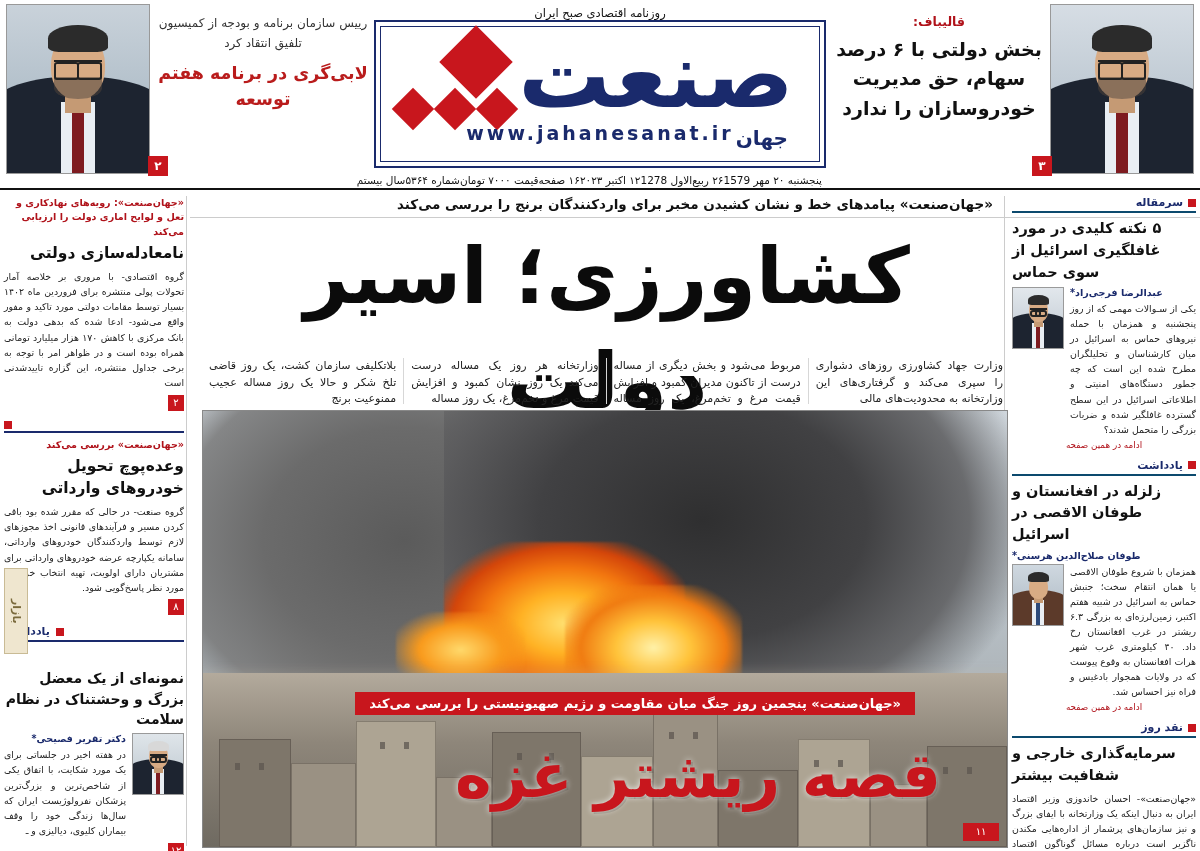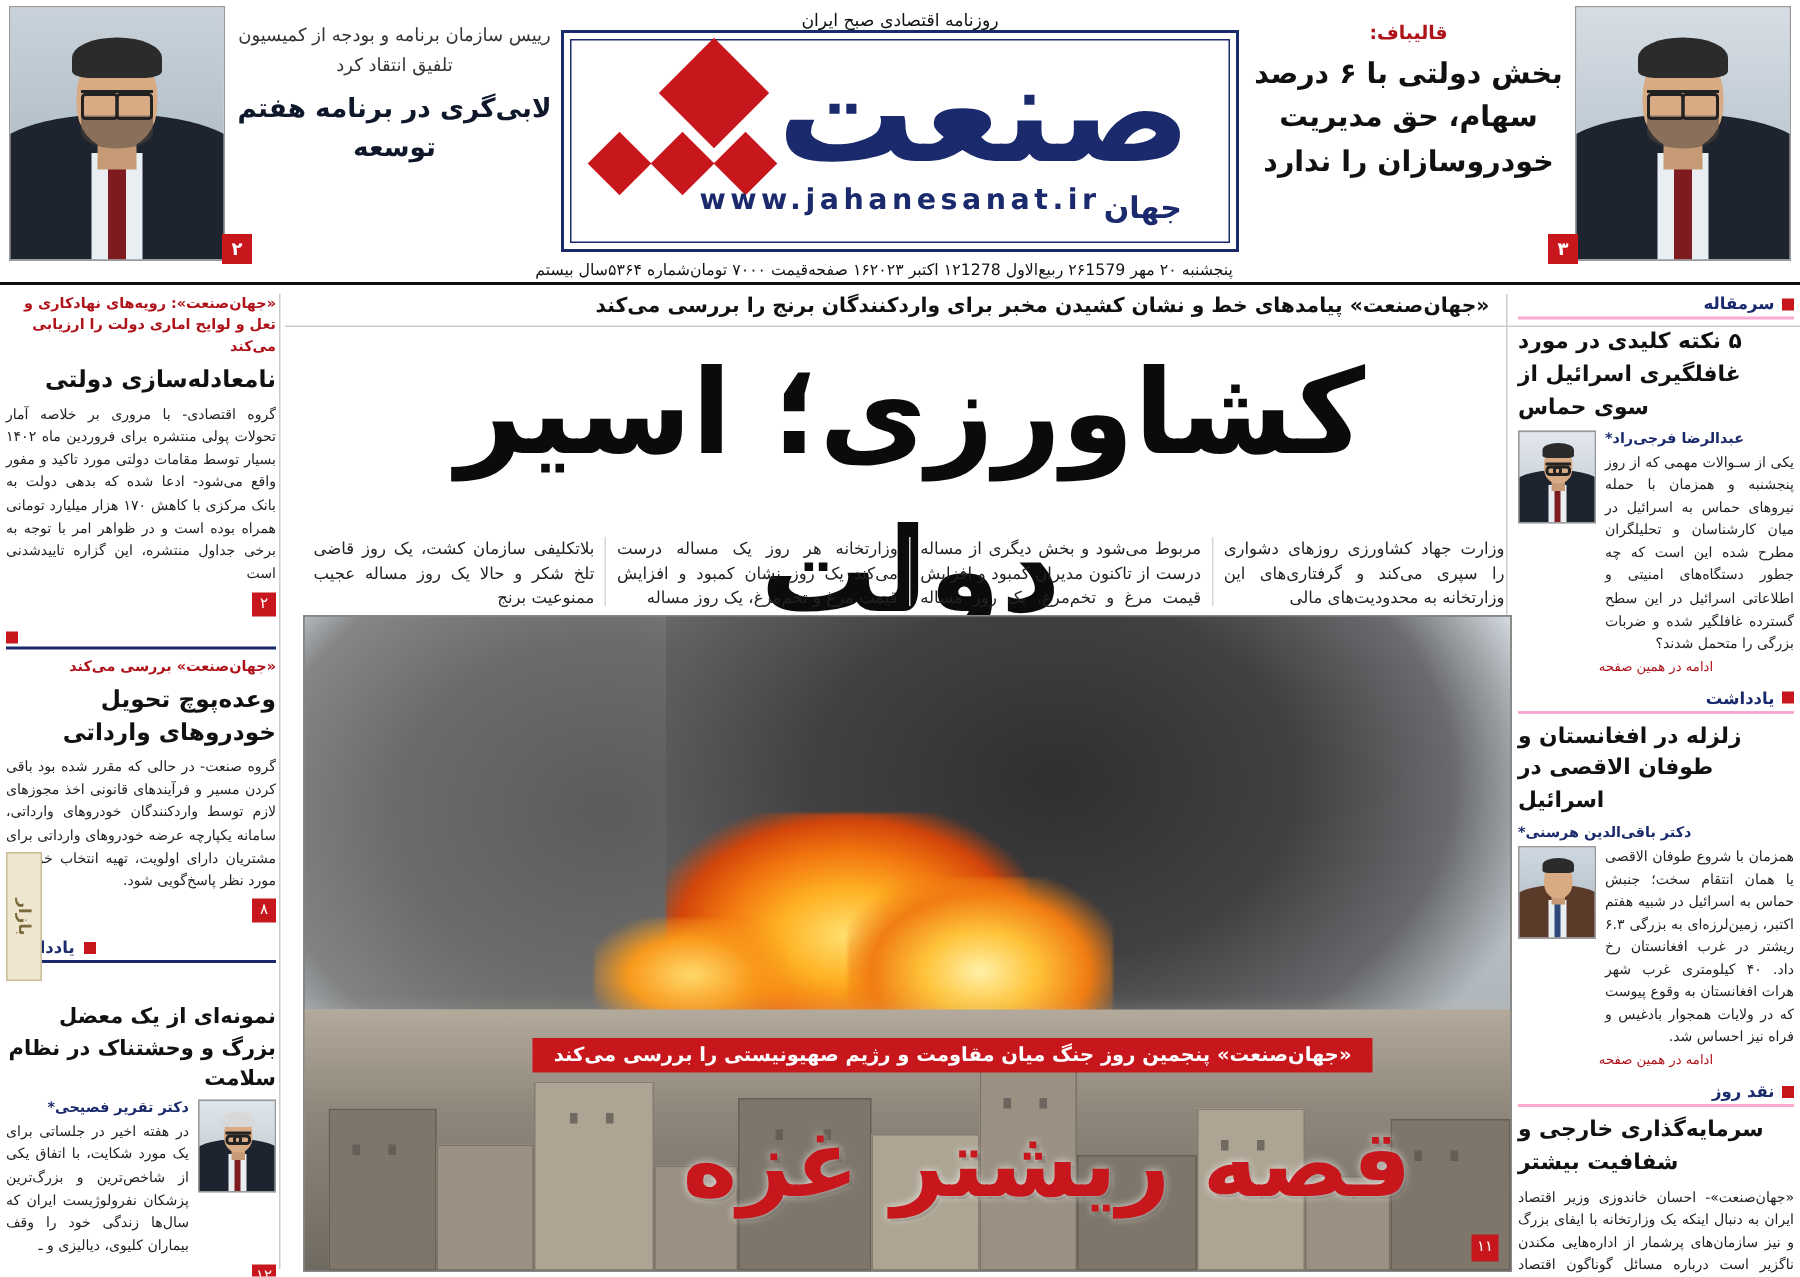--- a/index.html
+++ b/index.html
@@ -46,21 +46,21 @@
     position: absolute; right: 156px; top: 10px; width: 210px; height: 160px;
     text-align: center; padding-top: 4px;
   }
   .mh-col-left {
     position: absolute; left: 156px; top: 10px; width: 214px; height: 160px;
     text-align: center; padding-top: 4px;
   }
   .mh-kicker { font-size: 12.5px; color: #b0121a; font-weight: bold; margin-bottom: 6px; }
   .mh-lead { font-size: 12px; color: #333; line-height: 1.65; margin-bottom: 6px; }
   .mh-head { font-size: 19px; font-weight: bold; color: #111; line-height: 1.55; }
-  .mh-head-sm { font-size: 17.5px; font-weight: bold; color: #0f172a; line-height: 1.5; }
+  .mh-head-sm { font-size: 17.5px; font-weight: bold; color: #b91c1c; line-height: 1.5; }
 
   
   .logo-wrap { position: absolute; left: 374px; top: 4px; width: 452px; height: 184px; }
   .logo-top { text-align: center; font-size: 11.5px; color: #111; letter-spacing: .5px; padding-top:2px; }
   .logo-box {
     position: absolute; left: 0; top: 16px; width: 452px; height: 148px;
     border: 2px solid #1a2a6c; background: #fff;
   }
   .logo-inner { position:absolute; inset:4px; border:1px solid #1a2a6c; }
   .logo-name {
@@ -139,21 +139,21 @@
     background: #c8161d; color: #fff; font-size: 13px; font-weight: bold;
     white-space: nowrap;
   }
   .photo-title {
     position: absolute; right: 66px; bottom: 34px;
     font-size: 62px; font-weight: bold; color: #c8161d;
     text-shadow: 0 0 6px rgba(255,255,255,.75), 2px 2px 0 rgba(0,0,0,.18);
     line-height: 1.2; white-space: nowrap;
   }
   .photo-credit {
-    position:absolute; right: 8px; bottom: 6px; width: 18px; height: 18px;
+    position:absolute; right: 8px; bottom: 6px; width: 36px; height: 18px;
     background:#c8161d; color:#fff; font-size:10px; line-height:18px; text-align:center;
   }
 
   
   .col-left { position: absolute; left: 4px; top: 196px; width: 180px; }
 
   .sec-bar {
     display:flex; justify-content:flex-end; align-items:center; gap:6px;
     border-bottom: 2px solid #1a2a6c; padding-bottom: 2px; margin-bottom: 5px;
   }
@@ -182,21 +182,21 @@
     position: absolute; left: 0; top: 372px; width: 24px; height: 86px;
     background: #efe6cf; border:1px solid #c9bb95; color:#7a6a3c;
     font-size: 11px; font-weight:bold; writing-mode: vertical-rl; text-align:center;
     display:flex; align-items:center; justify-content:center;
   }
 
   
   .col-side { position: absolute; left: 1012px; top: 196px; width: 184px; }
   .side-sec { margin-bottom: 9px; }
   .side-bar { display:flex; justify-content:flex-start; align-items:center; gap:5px;
-    border-bottom: 2px solid #f9a8d4; padding-bottom: 2px; margin-bottom: 5px; }
+    border-bottom: 2px solid #0c4a6e; padding-bottom: 2px; margin-bottom: 5px; }
   .side-bar .sq { width: 8px; height: 8px; background:#c8161d; }
   .side-bar .tx { font-size: 11px; color:#1a2a6c; font-weight:bold; }
   .side-hl { font-size: 14.5px; font-weight:bold; color:#111; line-height:1.5; text-align:left; margin-bottom:4px; }
   .side-by { font-size: 9.6px; color:#1a2a6c; font-weight:bold; text-align:left; margin-bottom:3px; }
   .side-bd { font-size: 9.4px; color:#222; line-height:1.6; text-align:justify; }
   .side-more { font-size: 8.8px; color:#b0121a; text-align:center; margin-top:3px; }
   .side-flow { display:flex; gap:6px; }
   .side-flow .txt { flex:1; }
 
   
@@ -415,21 +415,21 @@
       </div>
       <div class="side-more">ادامه در همین صفحه</div>
     </div>
 
     <div class="side-sec">
       <div class="side-bar">
         <span class="sq"></span>
         <span class="tx">یادداشت</span>
       </div>
       <div class="side-hl">زلزله در افغانستان و طوفان الاقصی در اسرائیل</div>
-      <div class="side-by">دکتر باقی‌الدین هرسنی*</div>
+      <div class="side-by">طوفان صلاح‌الدین هرسنی*</div>
       <div class="side-flow">
         <div class="txt">
           <div class="side-bd">همزمان با شروع طوفان الاقصی یا همان انتقام سخت؛ جنبش حماس به اسرائیل در شبیه هفتم اکتبر، زمین‌لرزه‌ای به بزرگی ۶.۳ ریشتر در غرب افغانستان رخ داد. ۴۰ کیلومتری غرب شهر هرات افغانستان به وقوع پیوست که در ولایات همجوار بادغیس و فراه نیز احساس شد.</div>
         </div>
         <div class="thumb">
           <div class="portrait">
             <div class="p-bg" style="background:linear-gradient(#cfd8e0,#aab6c0)"></div>
             <div class="p-suit" style="background:#5c3a2a"></div>
             <div class="p-shirt"></div>
               <div class="p-tie" style="background:#2d4a7a"></div>

